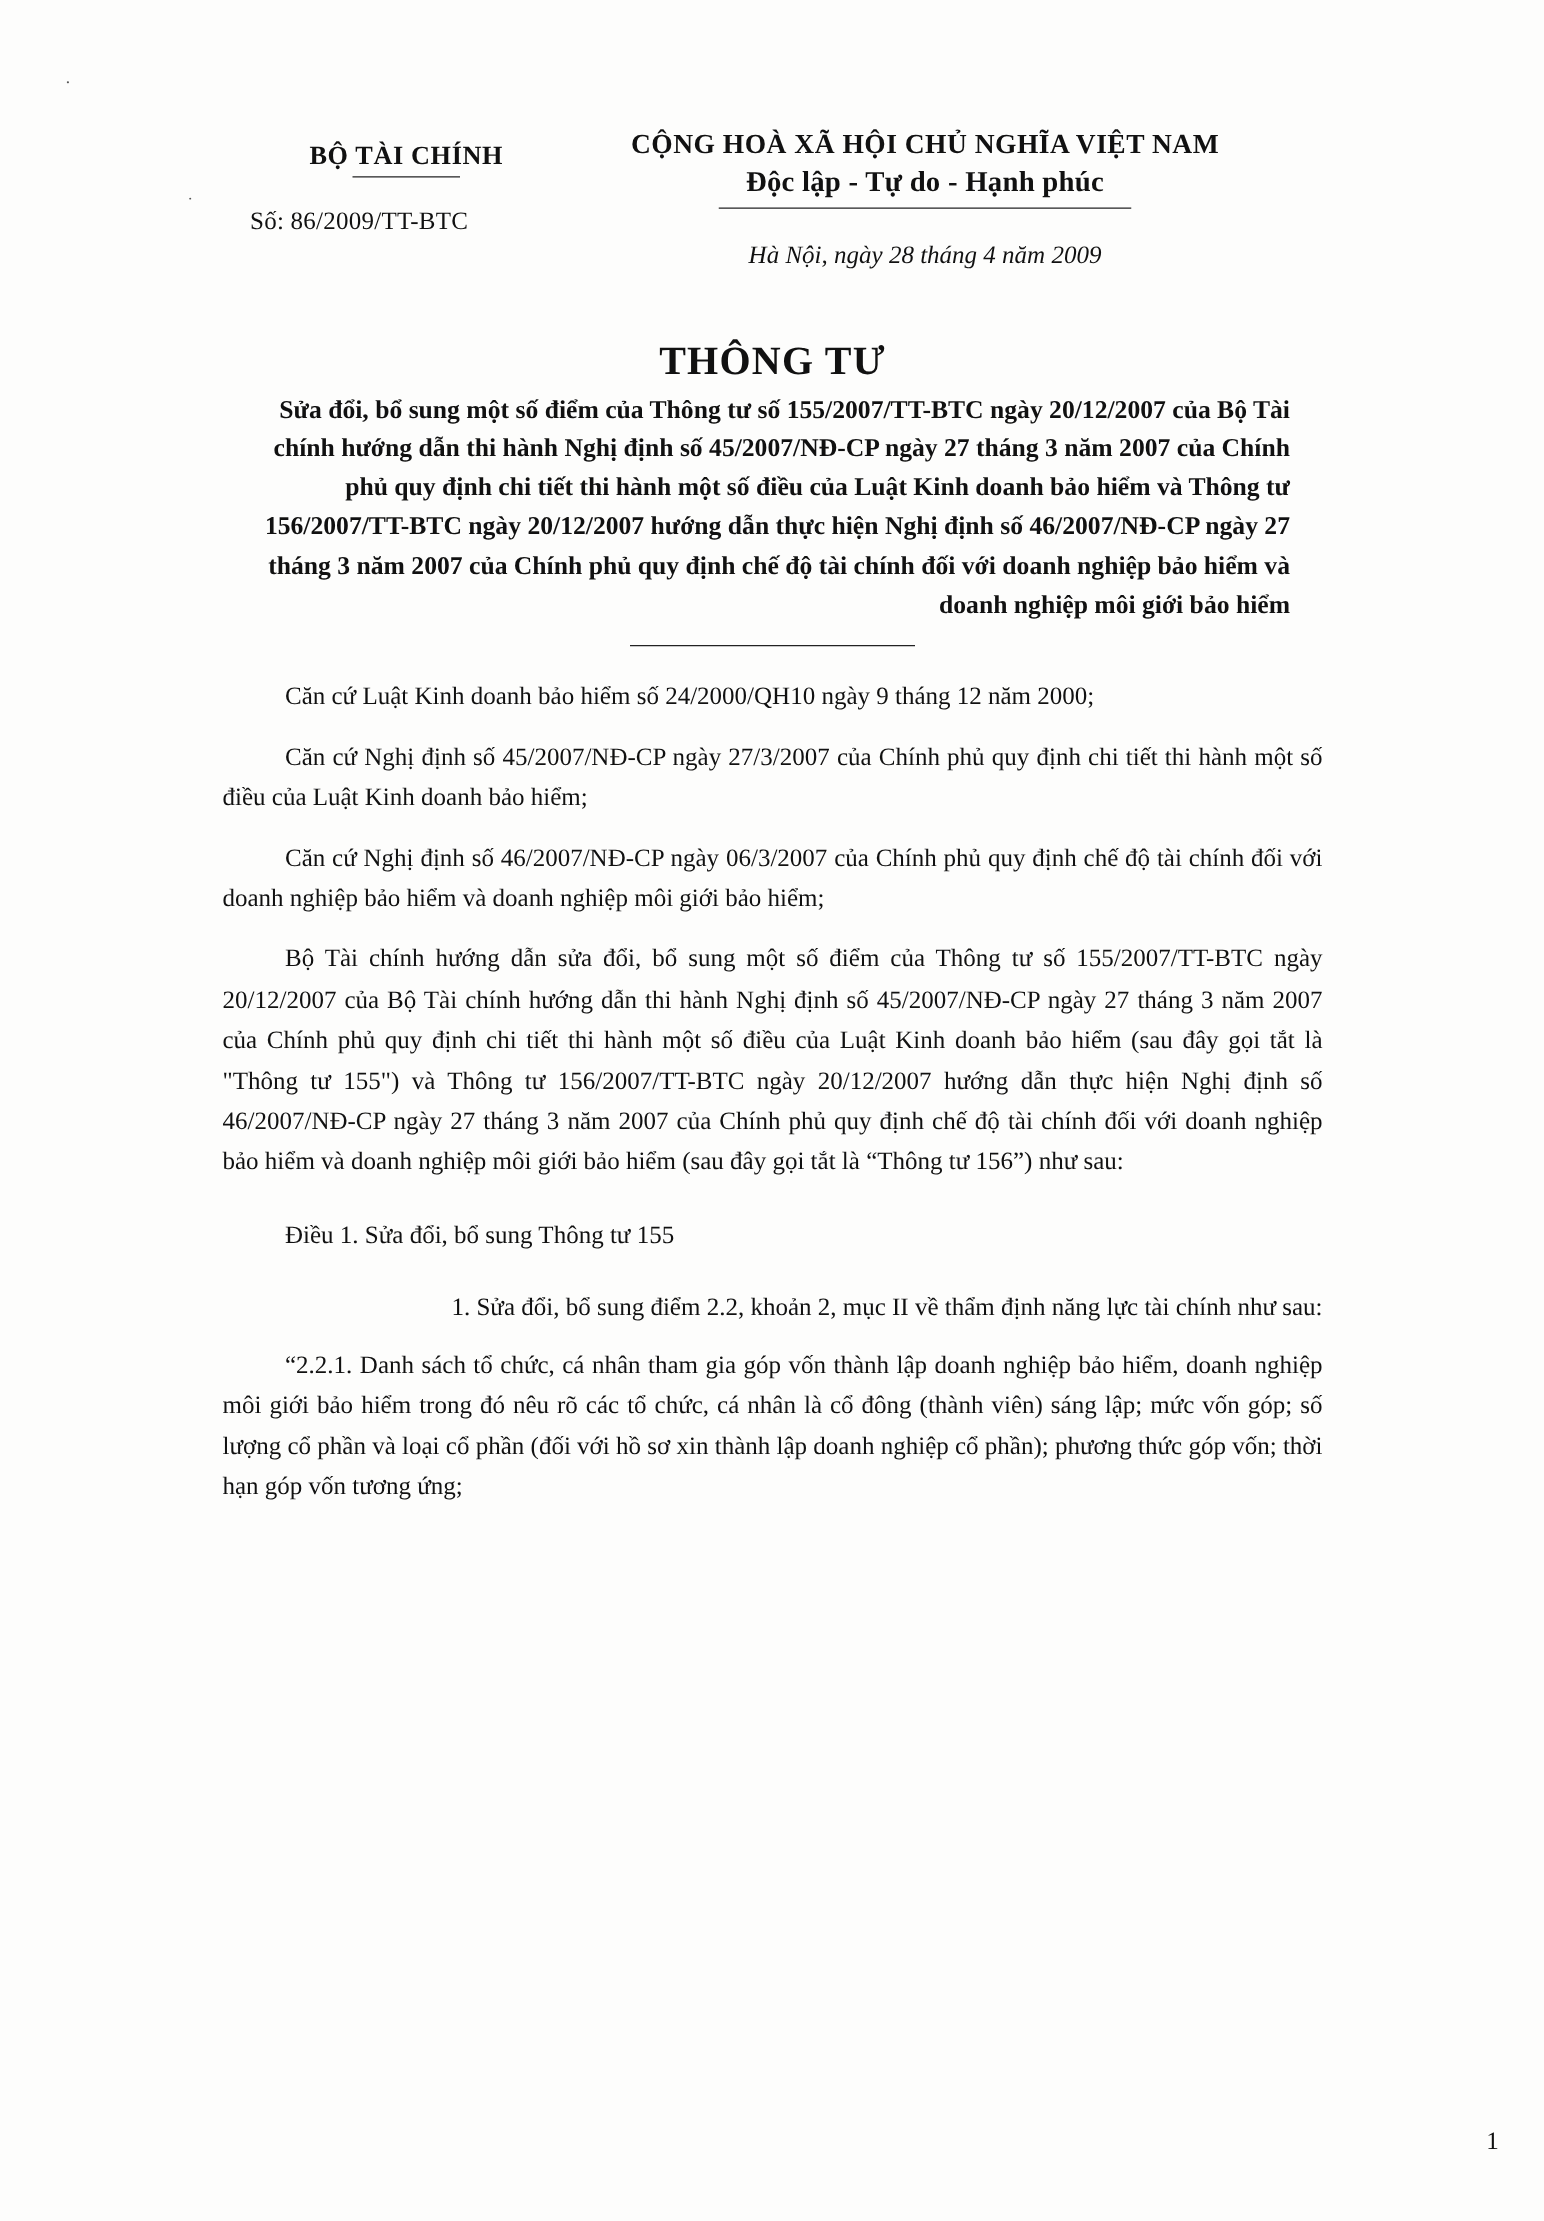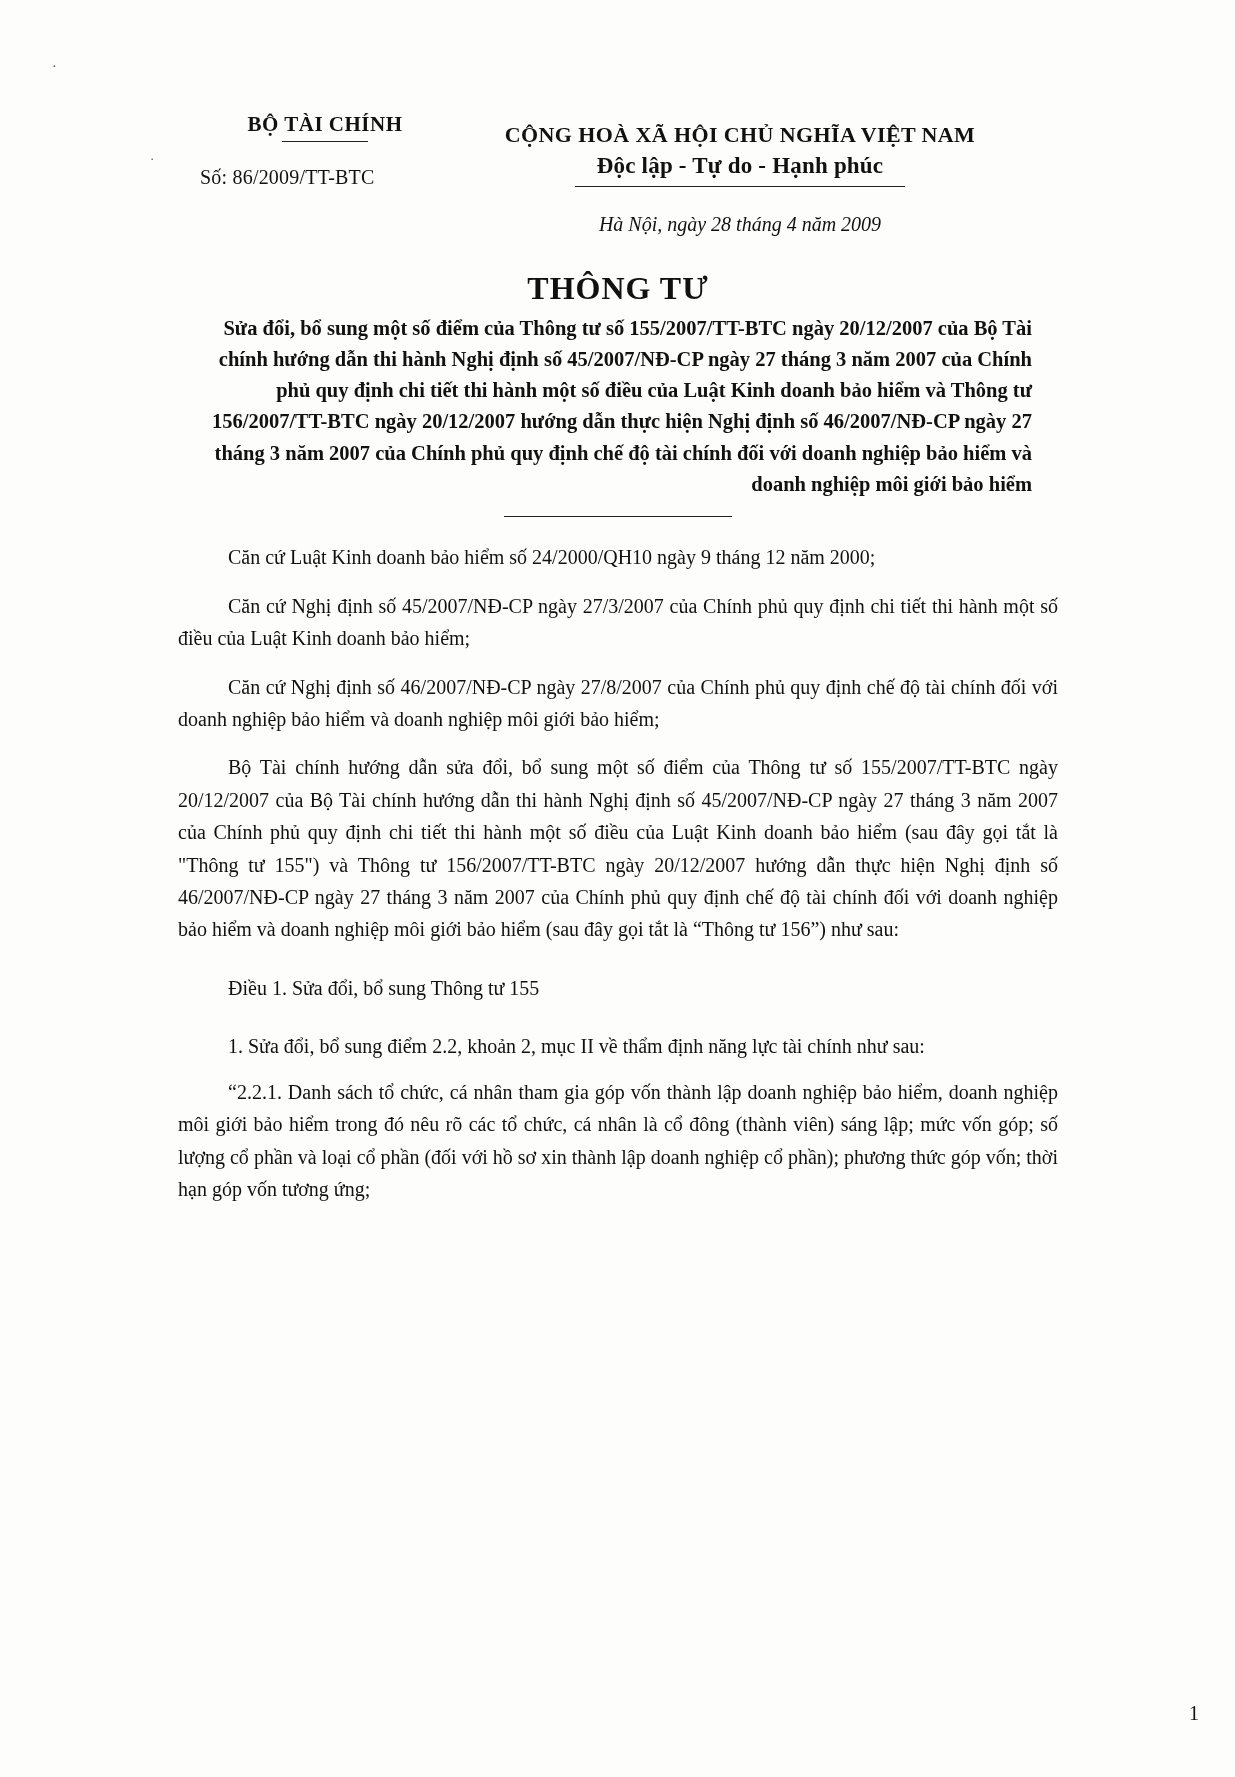--- a/index.html
+++ b/index.html
@@ -53,21 +53,21 @@
   }
   .doc-number {
     margin-top: 24px;
     font-size: 20px;
     text-align: left;
     letter-spacing: 0.2px;
   }
   .nation-block {
     position: absolute;
     left: 262px;
-    top: 26px;
+    top: 6px;
     width: 600px;
     text-align: center;
   }
   .nation-name {
     font-size: 22px;
     font-weight: bold;
     letter-spacing: 0.4px;
   }
   .nation-motto {
     font-size: 23px;
@@ -129,20 +129,21 @@
   p.heading {
     font-size: 20px;
     font-weight: normal;
     line-height: 1.6;
     margin: 26px 0 14px 0;
     text-indent: 50px;
     text-align: left;
   }
   p.heading.no-indent-wrap {
     text-indent: 50px;
+    text-align: right;
   }
   .page-number {
     position: absolute;
     right: 36px;
     bottom: 52px;
     font-size: 20px;
   }
   .corner-tick {
     position: absolute;
     left: 52px;
@@ -191,21 +192,21 @@
 
     <div class="title-block">
       <div class="doc-type">THÔNG TƯ</div>
       <div class="doc-title">Sửa đổi, bổ sung một số điểm của Thông tư số 155/2007/TT-BTC ngày 20/12/2007 của Bộ Tài chính hướng dẫn thi hành Nghị định số 45/2007/NĐ-CP ngày 27 tháng 3 năm 2007 của Chính phủ quy định chi tiết thi hành một số điều của Luật Kinh doanh bảo hiểm và Thông tư 156/2007/TT-BTC ngày 20/12/2007 hướng dẫn thực hiện Nghị định số 46/2007/NĐ-CP ngày 27 tháng 3 năm 2007 của Chính phủ quy định chế độ tài chính đối với doanh nghiệp bảo hiểm và doanh nghiệp môi giới bảo hiểm</div>
       <div class="title-rule"></div>
     </div>
 
     <div class="body-block">
       <p class="para">Căn cứ Luật Kinh doanh bảo hiểm số 24/2000/QH10 ngày 9 tháng 12 năm 2000;</p>
       <p class="para">Căn cứ Nghị định số 45/2007/NĐ-CP ngày 27/3/2007 của Chính phủ quy định chi tiết thi hành một số điều của Luật Kinh doanh bảo hiểm;</p>
-      <p class="para">Căn cứ Nghị định số 46/2007/NĐ-CP ngày 27/8/2007 của Chính phủ quy định chế độ tài chính đối với doanh nghiệp bảo hiểm và doanh nghiệp môi giới bảo hiểm;</p>
+      <p class="para">Căn cứ Nghị định số 46/2007/NĐ-CP ngày 06/3/2007 của Chính phủ quy định chế độ tài chính đối với doanh nghiệp bảo hiểm và doanh nghiệp môi giới bảo hiểm;</p>
       <p class="para">Bộ Tài chính hướng dẫn sửa đổi, bổ sung một số điểm của Thông tư số 155/2007/TT-BTC ngày 20/12/2007 của Bộ Tài chính hướng dẫn thi hành Nghị định số 45/2007/NĐ-CP ngày 27 tháng 3 năm 2007 của Chính phủ quy định chi tiết thi hành một số điều của Luật Kinh doanh bảo hiểm (sau đây gọi tắt là "Thông tư 155") và Thông tư 156/2007/TT-BTC ngày 20/12/2007 hướng dẫn thực hiện Nghị định số 46/2007/NĐ-CP ngày 27 tháng 3 năm 2007 của Chính phủ quy định chế độ tài chính đối với doanh nghiệp bảo hiểm và doanh nghiệp môi giới bảo hiểm (sau đây gọi tắt là “Thông tư 156”) như sau:</p>
 
       <p class="heading">Điều 1. Sửa đổi, bổ sung Thông tư 155</p>
       <p class="heading no-indent-wrap">1. Sửa đổi, bổ sung điểm 2.2, khoản 2, mục II về thẩm định năng lực tài chính như sau:</p>
 
       <p class="para">“2.2.1. Danh sách tổ chức, cá nhân tham gia góp vốn thành lập doanh nghiệp bảo hiểm, doanh nghiệp môi giới bảo hiểm trong đó nêu rõ các tổ chức, cá nhân là cổ đông (thành viên) sáng lập; mức vốn góp; số lượng cổ phần và loại cổ phần (đối với hồ sơ xin thành lập doanh nghiệp cổ phần); phương thức góp vốn; thời hạn góp vốn tương ứng;</p>
     </div>
 
   </div>
 

